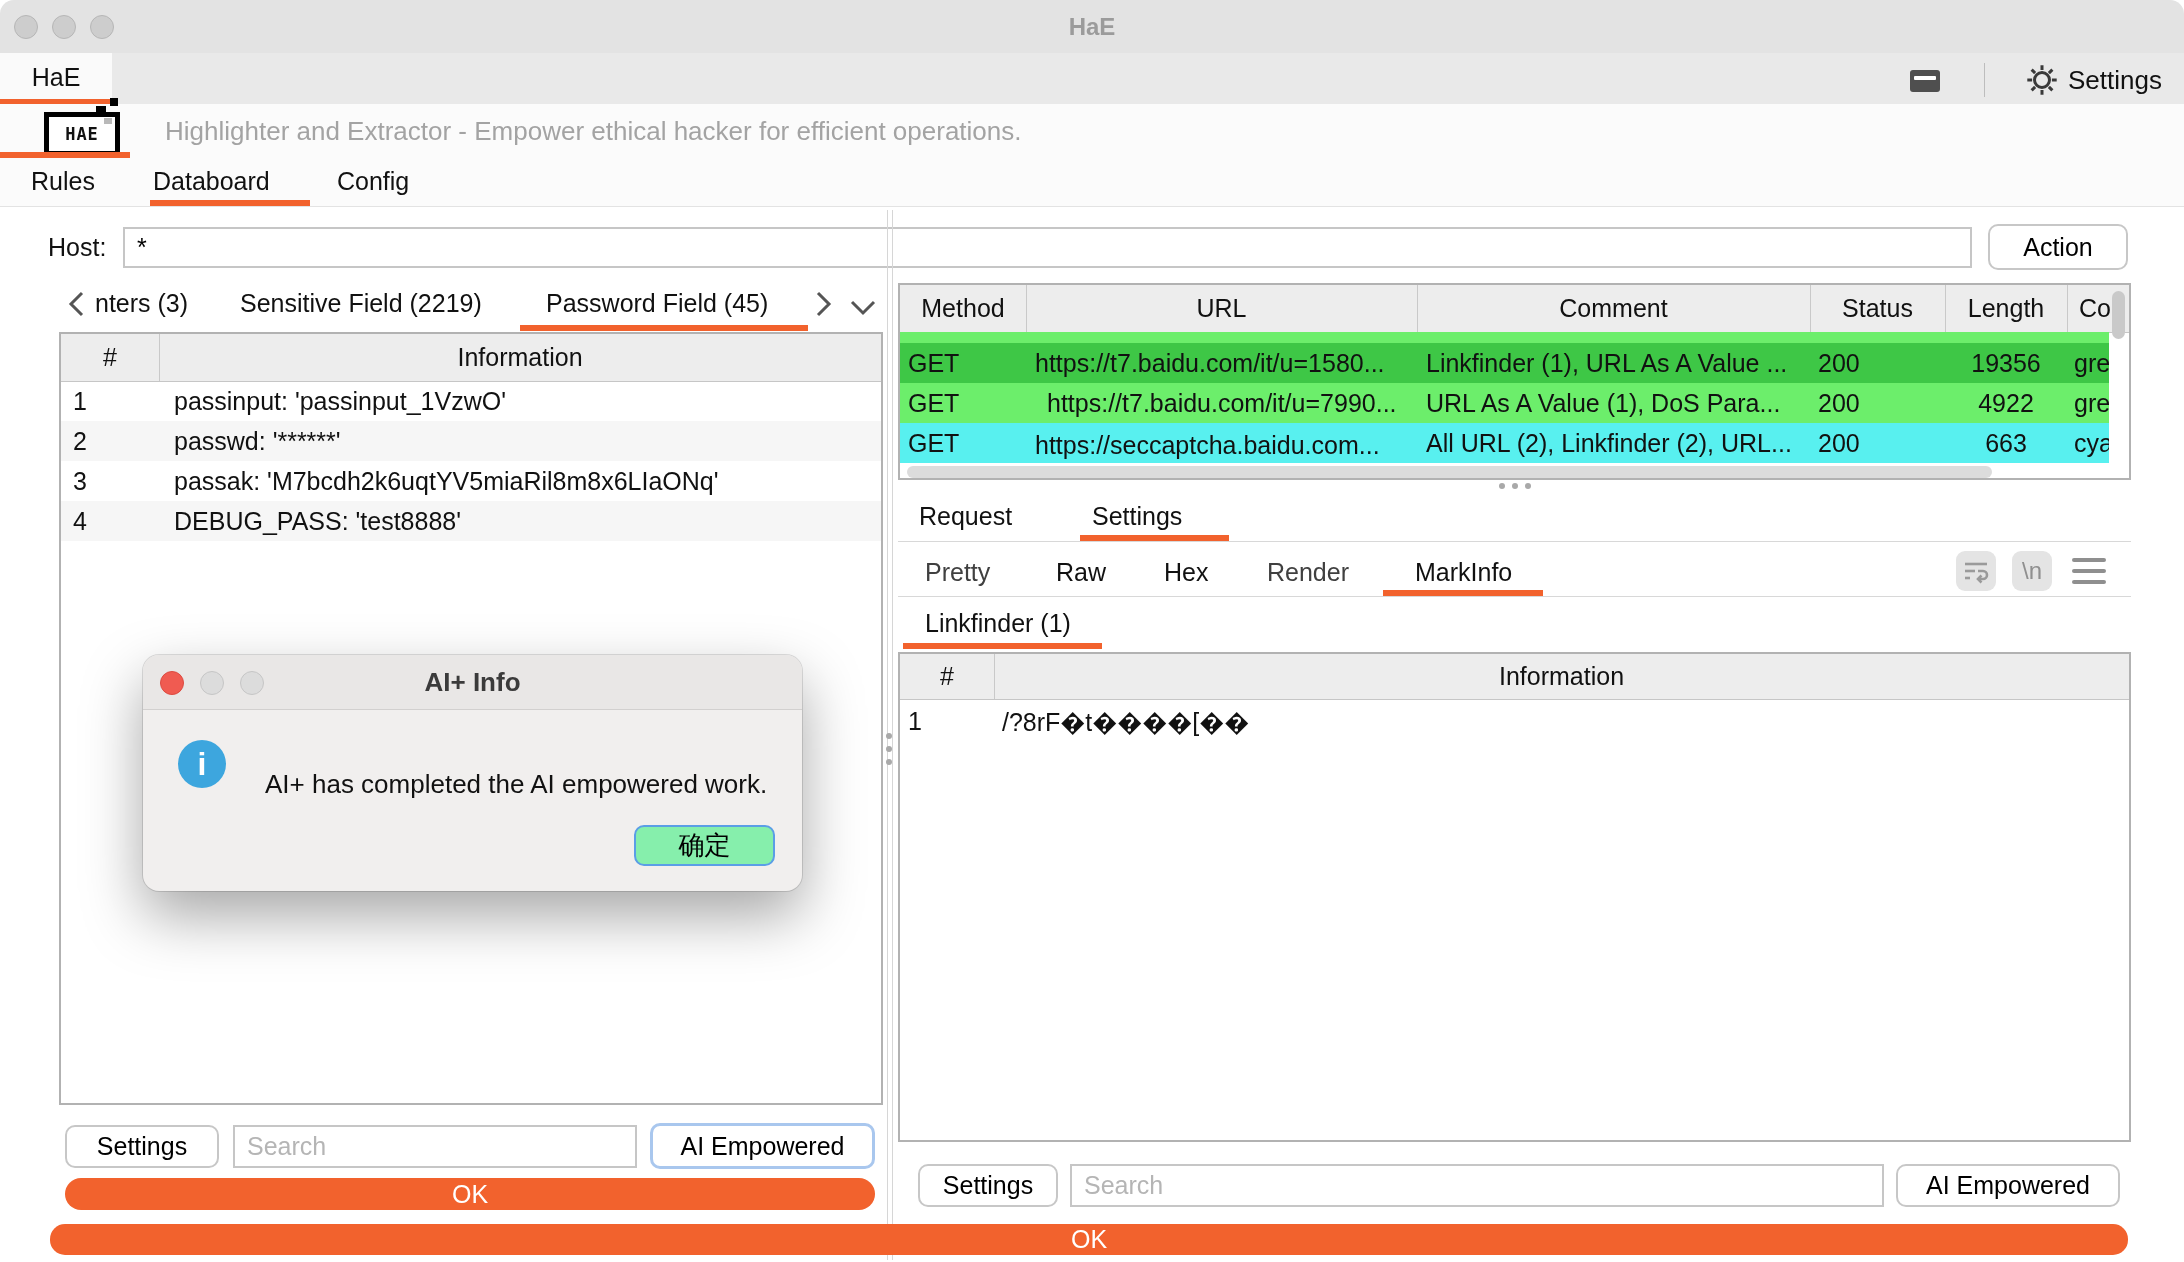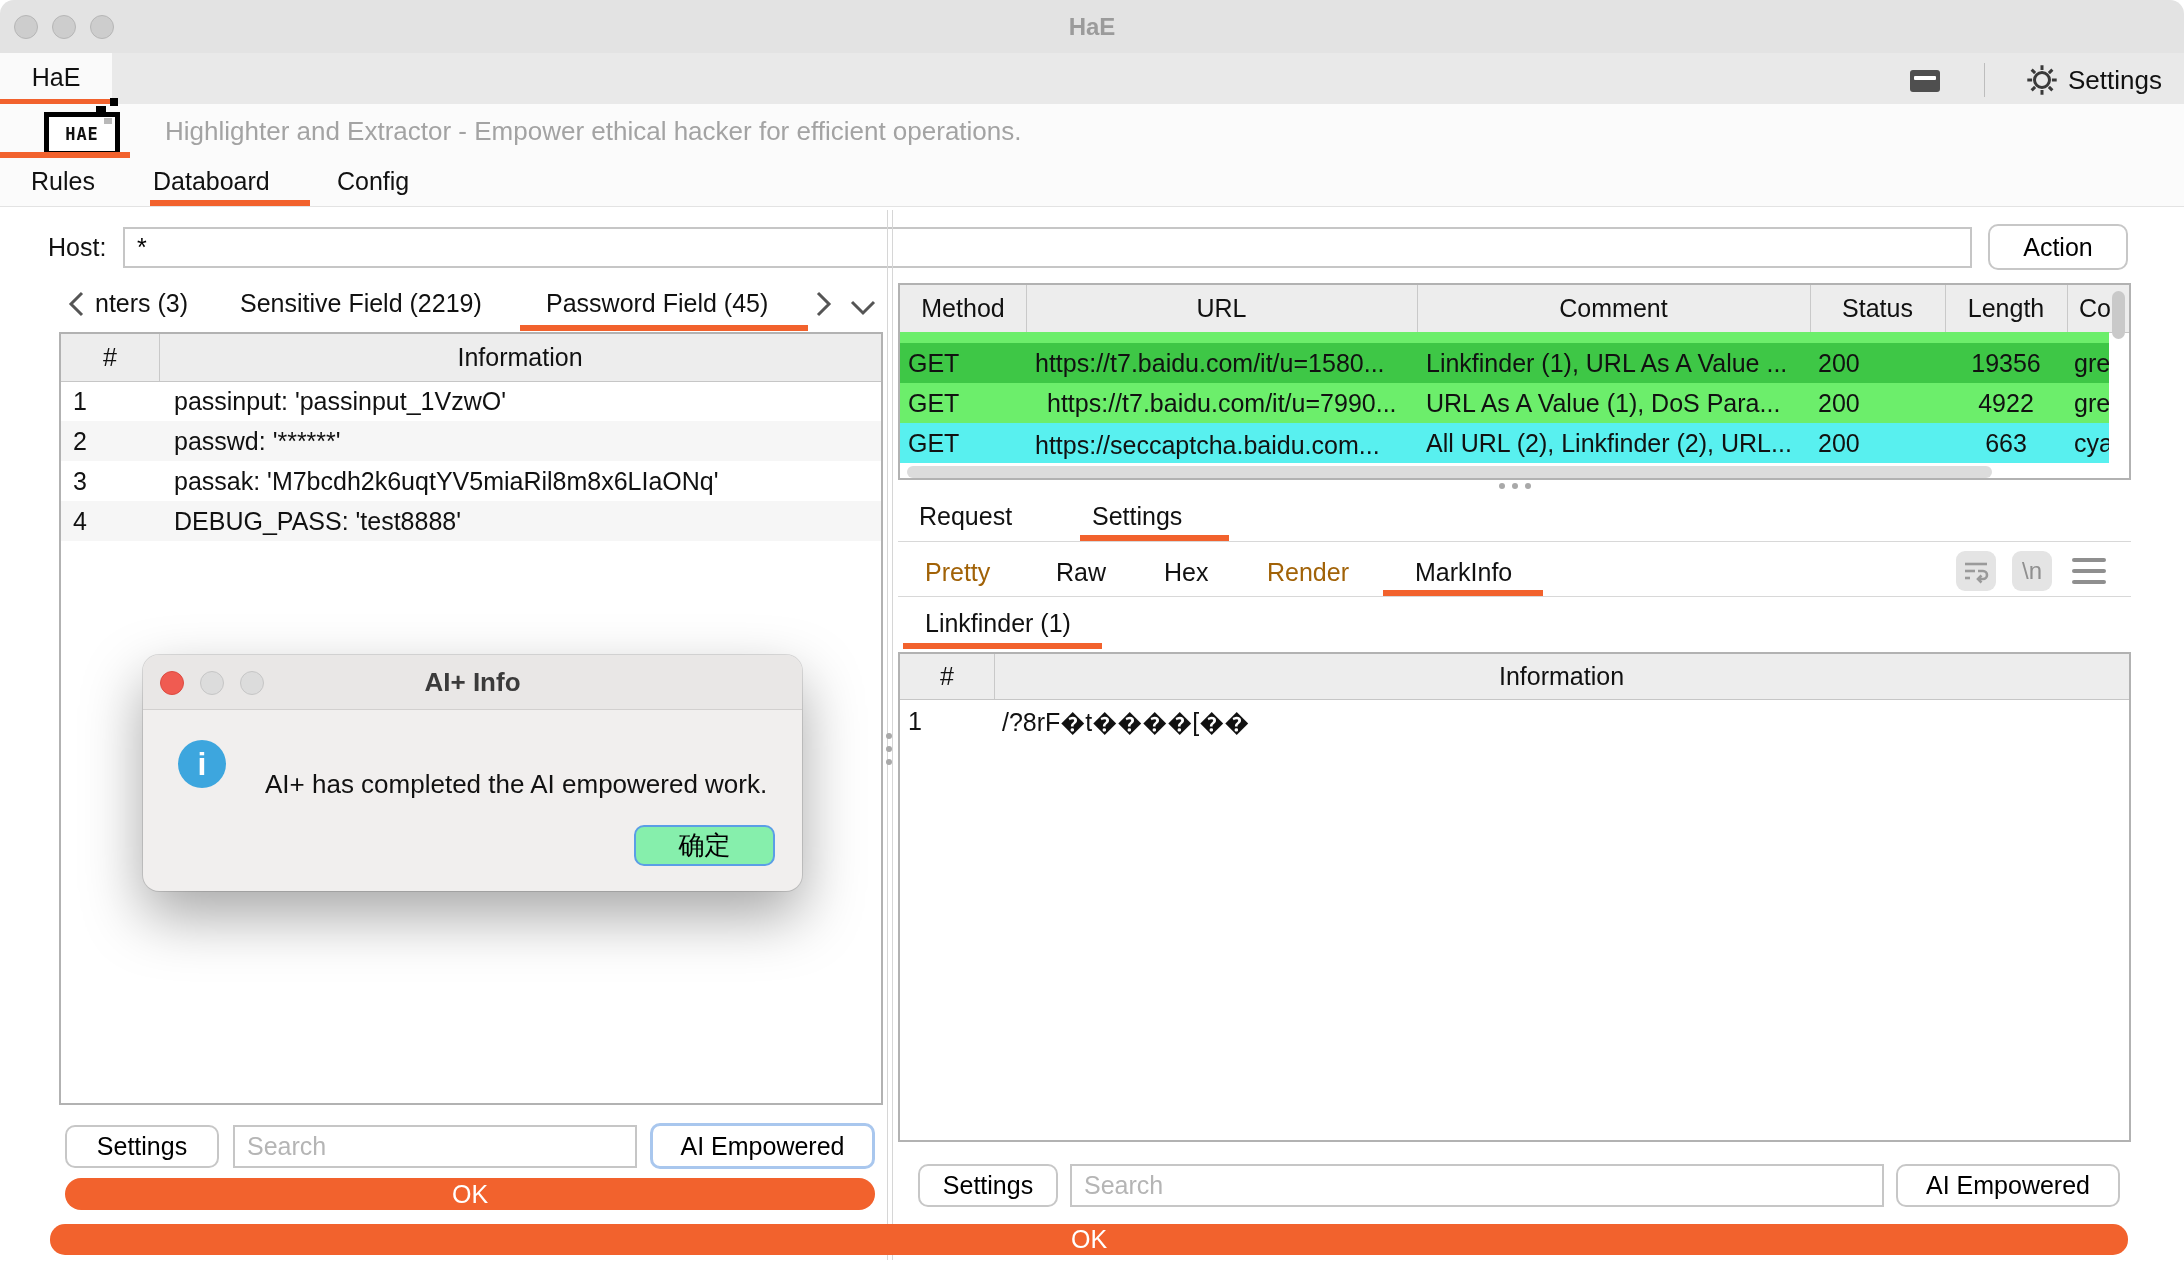--- a/index.html
+++ b/index.html
@@ -47,21 +47,21 @@
   .zebra{background:#f6f6f6;}
 
   
   .sb-thumb{position:absolute;background:#c9c9c9;border-radius:7px;}
   .hsb-thumb{position:absolute;background:#dcdcdc;border-radius:6px;}
 
   
   .dot{position:absolute;width:6px;height:6px;border-radius:50%;background:#a9a9a9;}
 
   .underline{position:absolute;height:6px;background:#f2622d;}
-  .muted{color:#a16207;}
+  .muted{color:#404040;}
   .divline{position:absolute;background:#d8d8d8;height:1px;}
 
   .search{border:2px solid #c6c6c6;background:#fff;font-size:25px;padding:0 12px;box-sizing:border-box;
           font-family:"Liberation Sans",sans-serif;outline:none;color:#333;}
   .search::placeholder{color:#b5b5b5;}
   .okbar{background:#f2622d;color:#fff;border-radius:16px;font-size:25px;}
 
   .icon-pill{position:absolute;width:40px;height:40px;background:#e4e4e4;border-radius:9px;color:#8f8f8f;}
   .hamb{position:absolute;width:34px;height:4px;background:#8f8f8f;border-radius:2px;}
 

